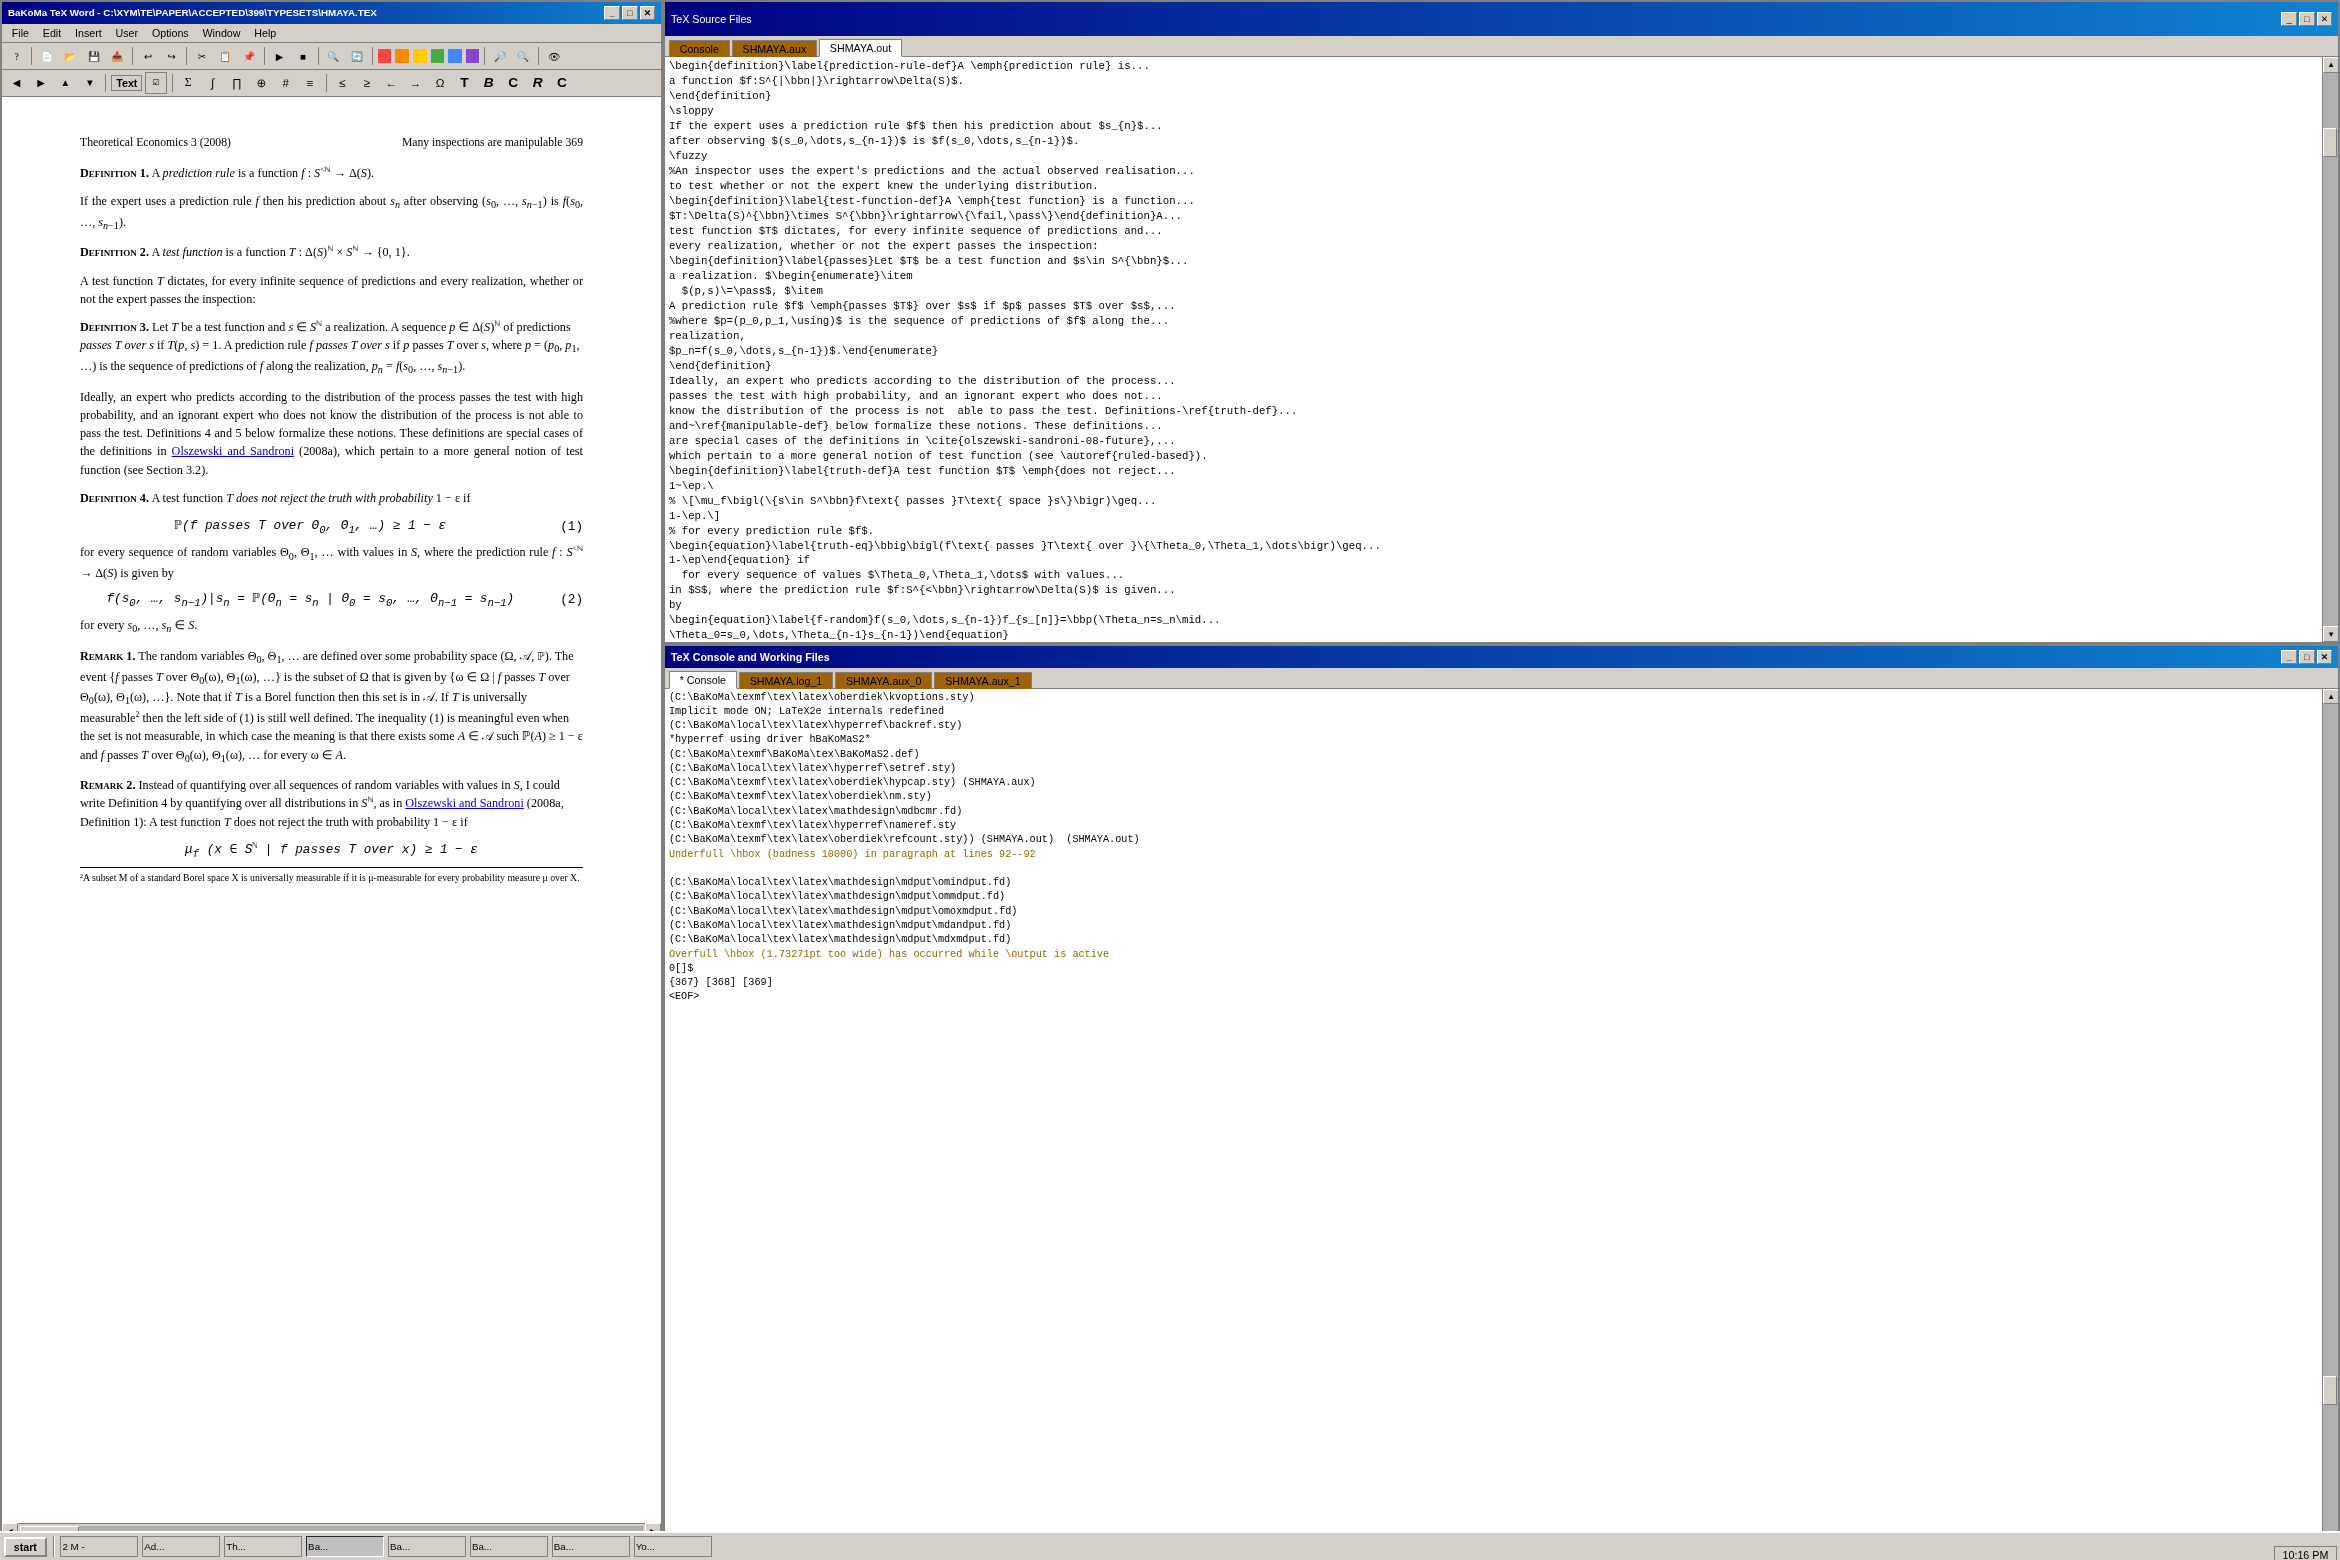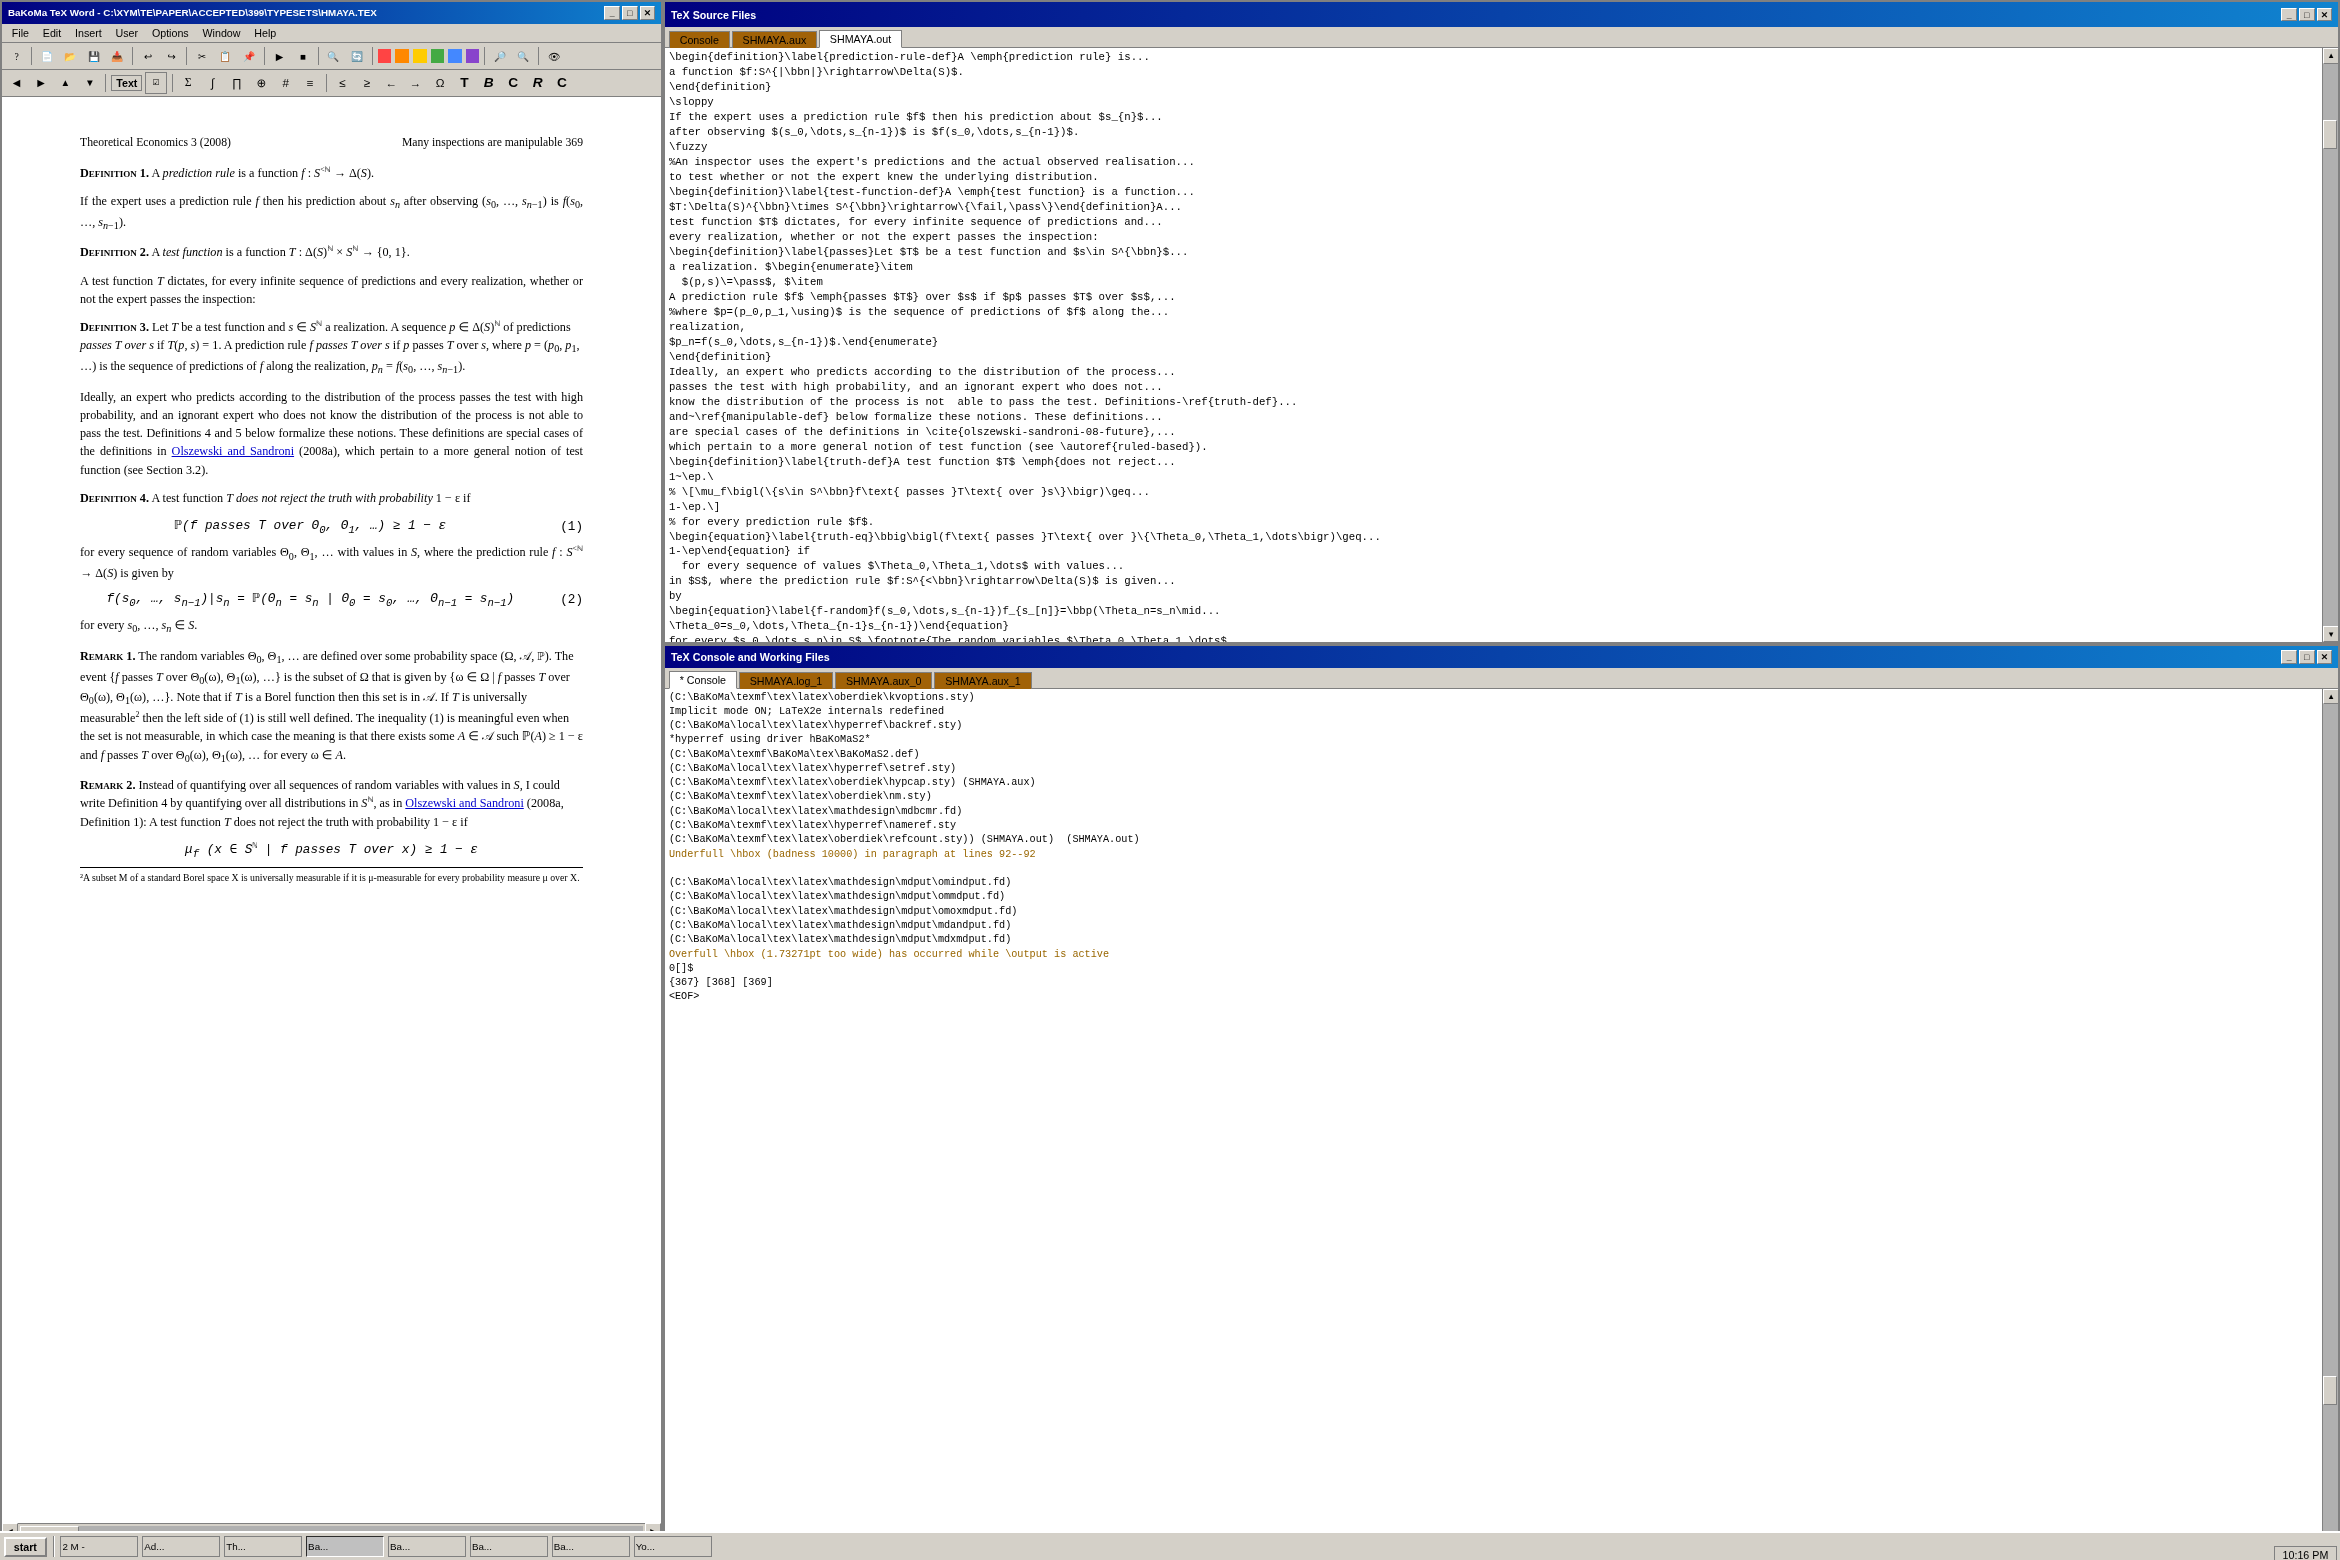--- a/index.html
+++ b/index.html
@@ -213,26 +213,26 @@
       border: 2px solid #808080;
       display: flex;
       flex-direction: column;
     }
 
     .tex-title-bar {
       background: linear-gradient(to right, #000080, #1084d0);
       color: white;
       font-family: 'Tahoma', sans-serif;
       font-size: 10.7px;
-      font-weight: bold;
+      font-weight: normal;
       padding: 2.9px 5.9px;
       display: flex;
       align-items: center;
       justify-content: space-between;
-      height: 25px;
+      height: 34px;
     }
 
     .tab-bar {
       background: #d4d0c8;
       display: flex;
       align-items: flex-end;
       padding: 2px 3.9px 0;
       gap: 2px;
       border-bottom: 1px solid #808080;
     }
@@ -698,21 +698,21 @@
         <span class="tex-line">\end{definition}</span>
         <span class="tex-line"></span>
         <span class="tex-line">Ideally, an expert who predicts according to the distribution of the process...</span>
         <span class="tex-line">passes the test with high probability, and an ignorant expert who does not...</span>
         <span class="tex-line">know the distribution of the process is not  able to pass the test. Definitions-\ref{truth-def}...</span>
         <span class="tex-line">and~\ref{manipulable-def} below formalize these notions. These definitions...</span>
         <span class="tex-line">are special cases of the definitions in \cite{olszewski-sandroni-08-future},...</span>
         <span class="tex-line">which pertain to a more general notion of test function (see \autoref{ruled-based}).</span>
         <span class="tex-line">\begin{definition}\label{truth-def}A test function $T$ \emph{does not reject...</span>
         <span class="tex-line">1~\ep.\</span>
-        <span class="tex-line">% \[\mu_f\bigl(\{s\in S^\bbn}f\text{ passes }T\text{ over }s\}\bigr)\geq...</span>
+        <span class="tex-line">% \[\mu_f\bigl(\{s\in S^\bbn}f\text{ passes }T\text{ space }s\}\bigr)\geq...</span>
         <span class="tex-line">1-\ep.\]</span>
         <span class="tex-line">% for every prediction rule $f$.</span>
         <span class="tex-line">\begin{equation}\label{truth-eq}\bbig\bigl(f\text{ passes }T\text{ over }\{\Theta_0,\Theta_1,\dots\bigr)\geq...</span>
         <span class="tex-line">1-\ep\end{equation} if</span>
         <span class="tex-line">  for every sequence of values $\Theta_0,\Theta_1,\dots$ with values...</span>
         <span class="tex-line">in $S$, where the prediction rule $f:S^{&lt;\bbn}\rightarrow\Delta(S)$ is given...</span>
         <span class="tex-line">by</span>
         <span class="tex-line">\begin{equation}\label{f-random}f(s_0,\dots,s_{n-1})f_{s_[n]}=\bbp(\Theta_n=s_n\mid...</span>
         <span class="tex-line">\Theta_0=s_0,\dots,\Theta_{n-1}s_{n-1})\end{equation}</span>
         <span class="tex-line">for every $s_0,\dots,s_n\in S$ \footnote{The random variables $\Theta_0,\Theta_1,\dots$...</span>

